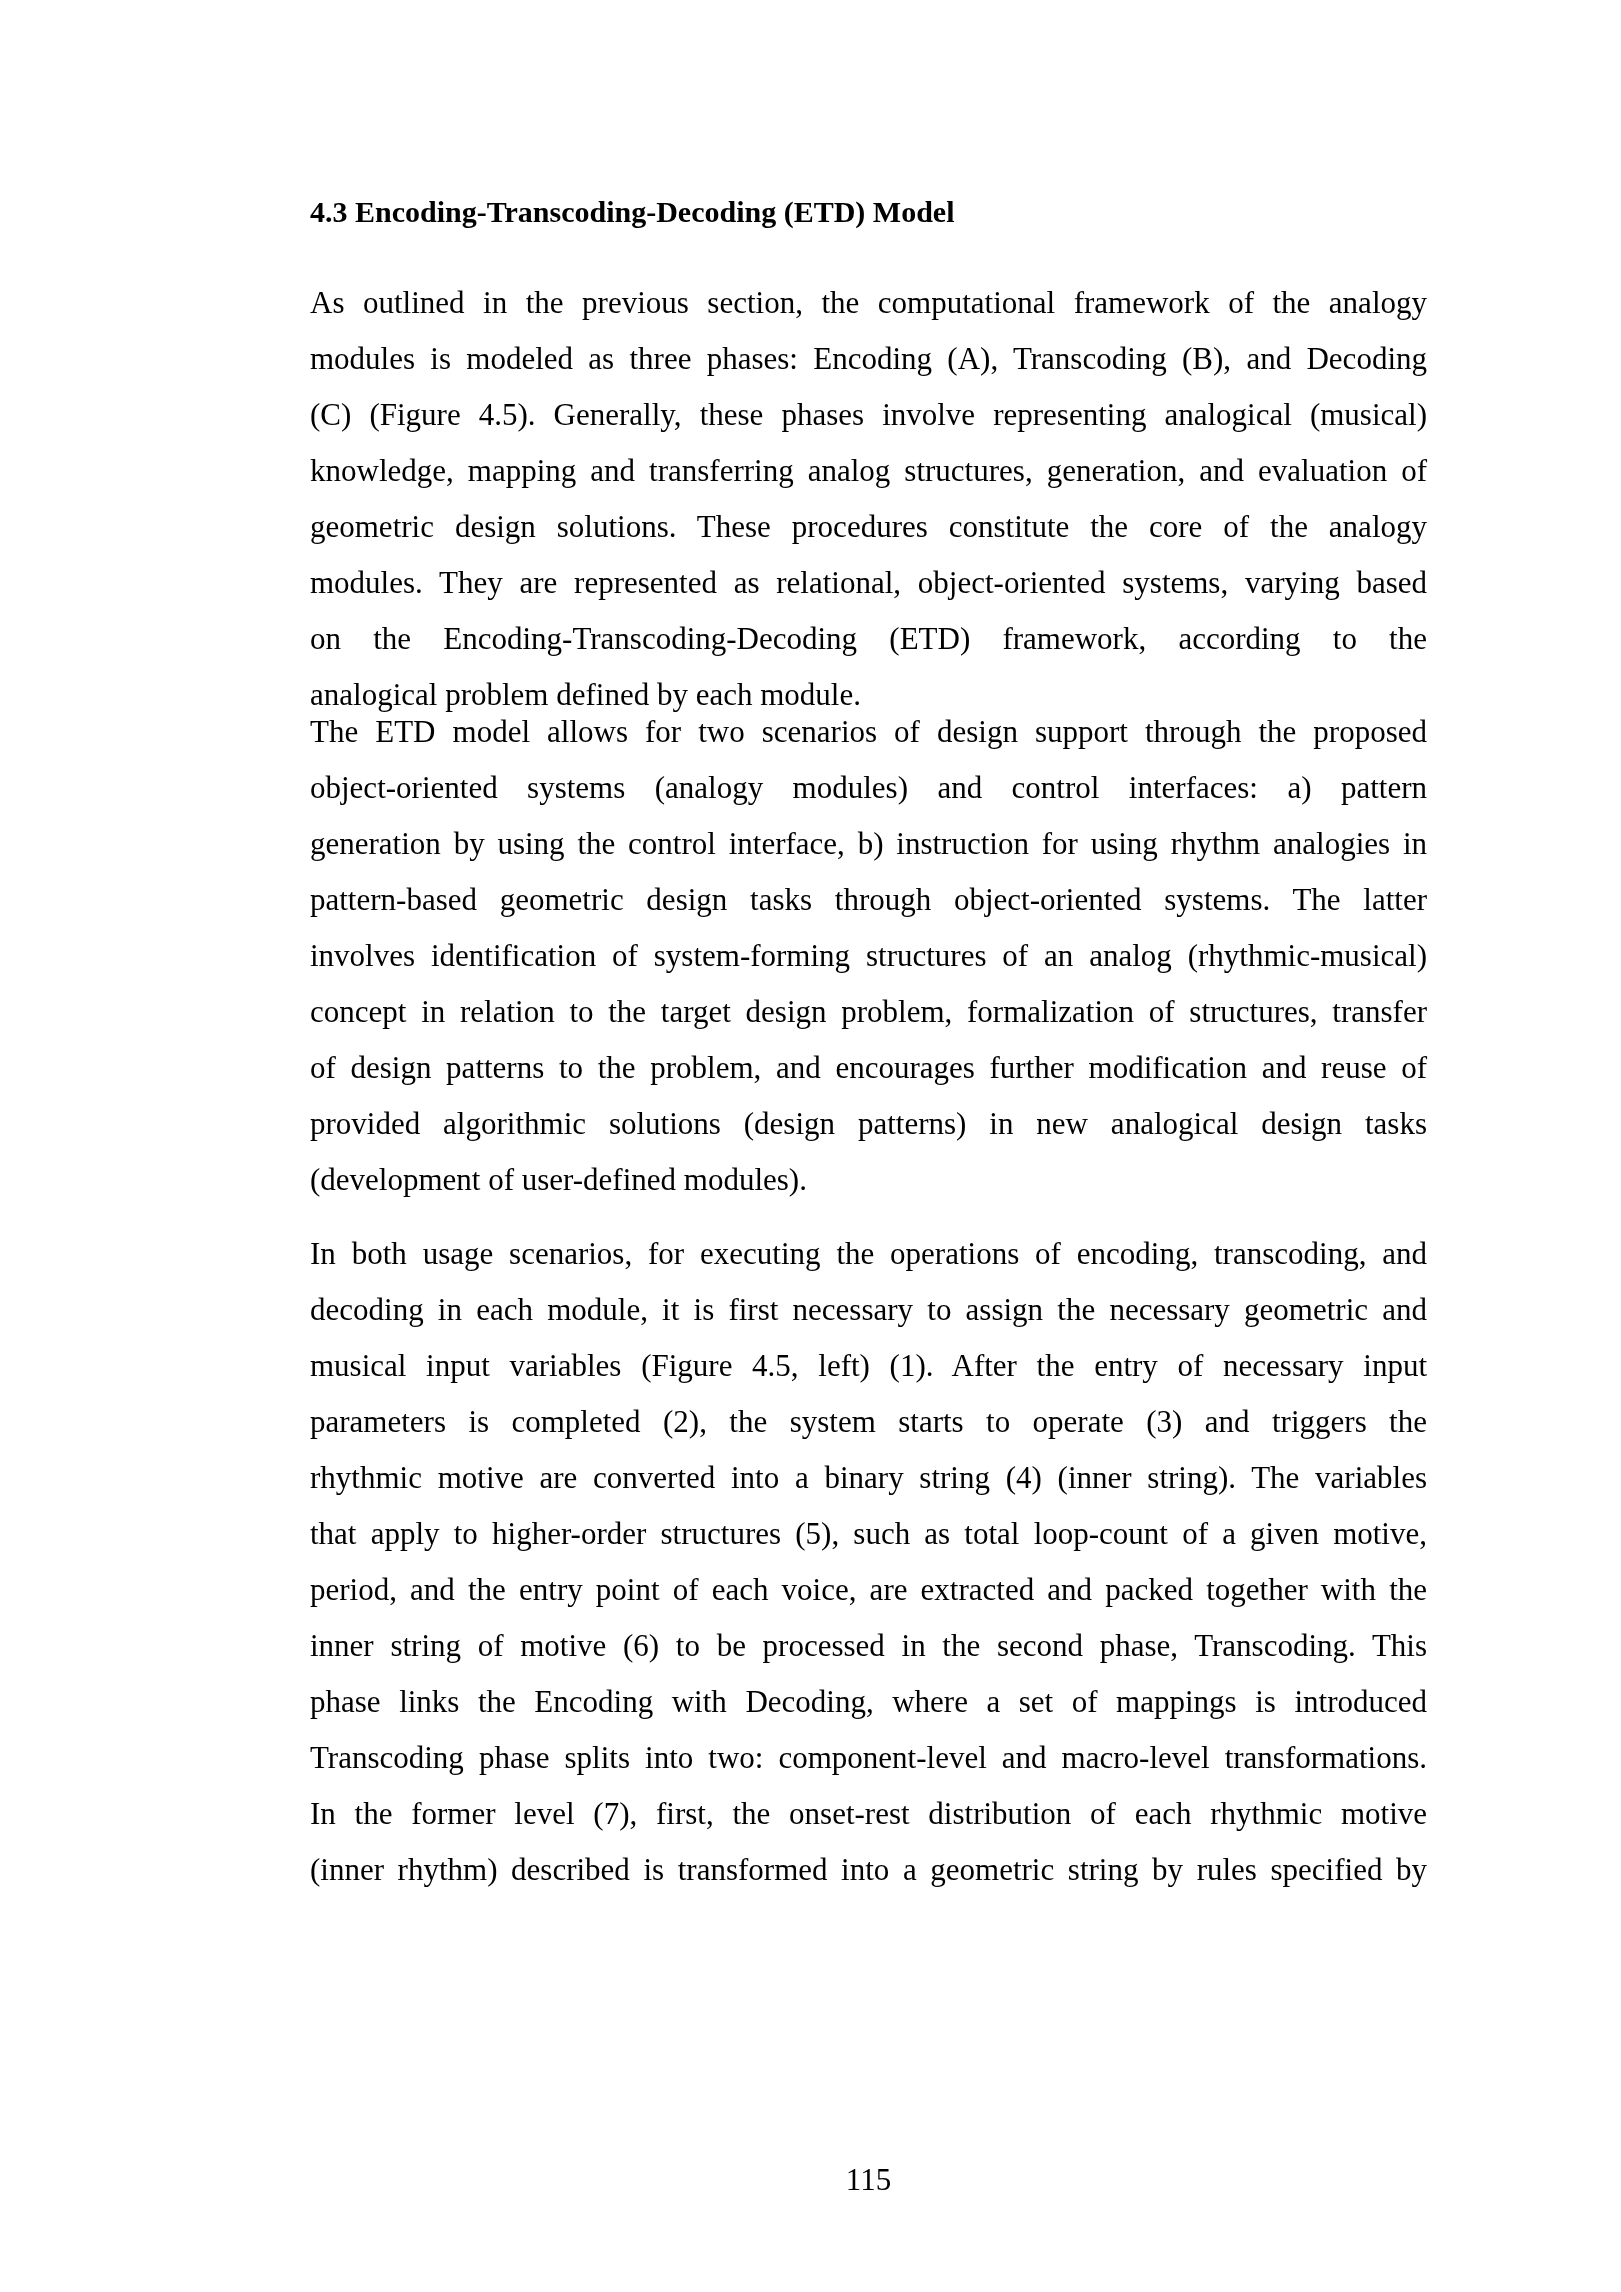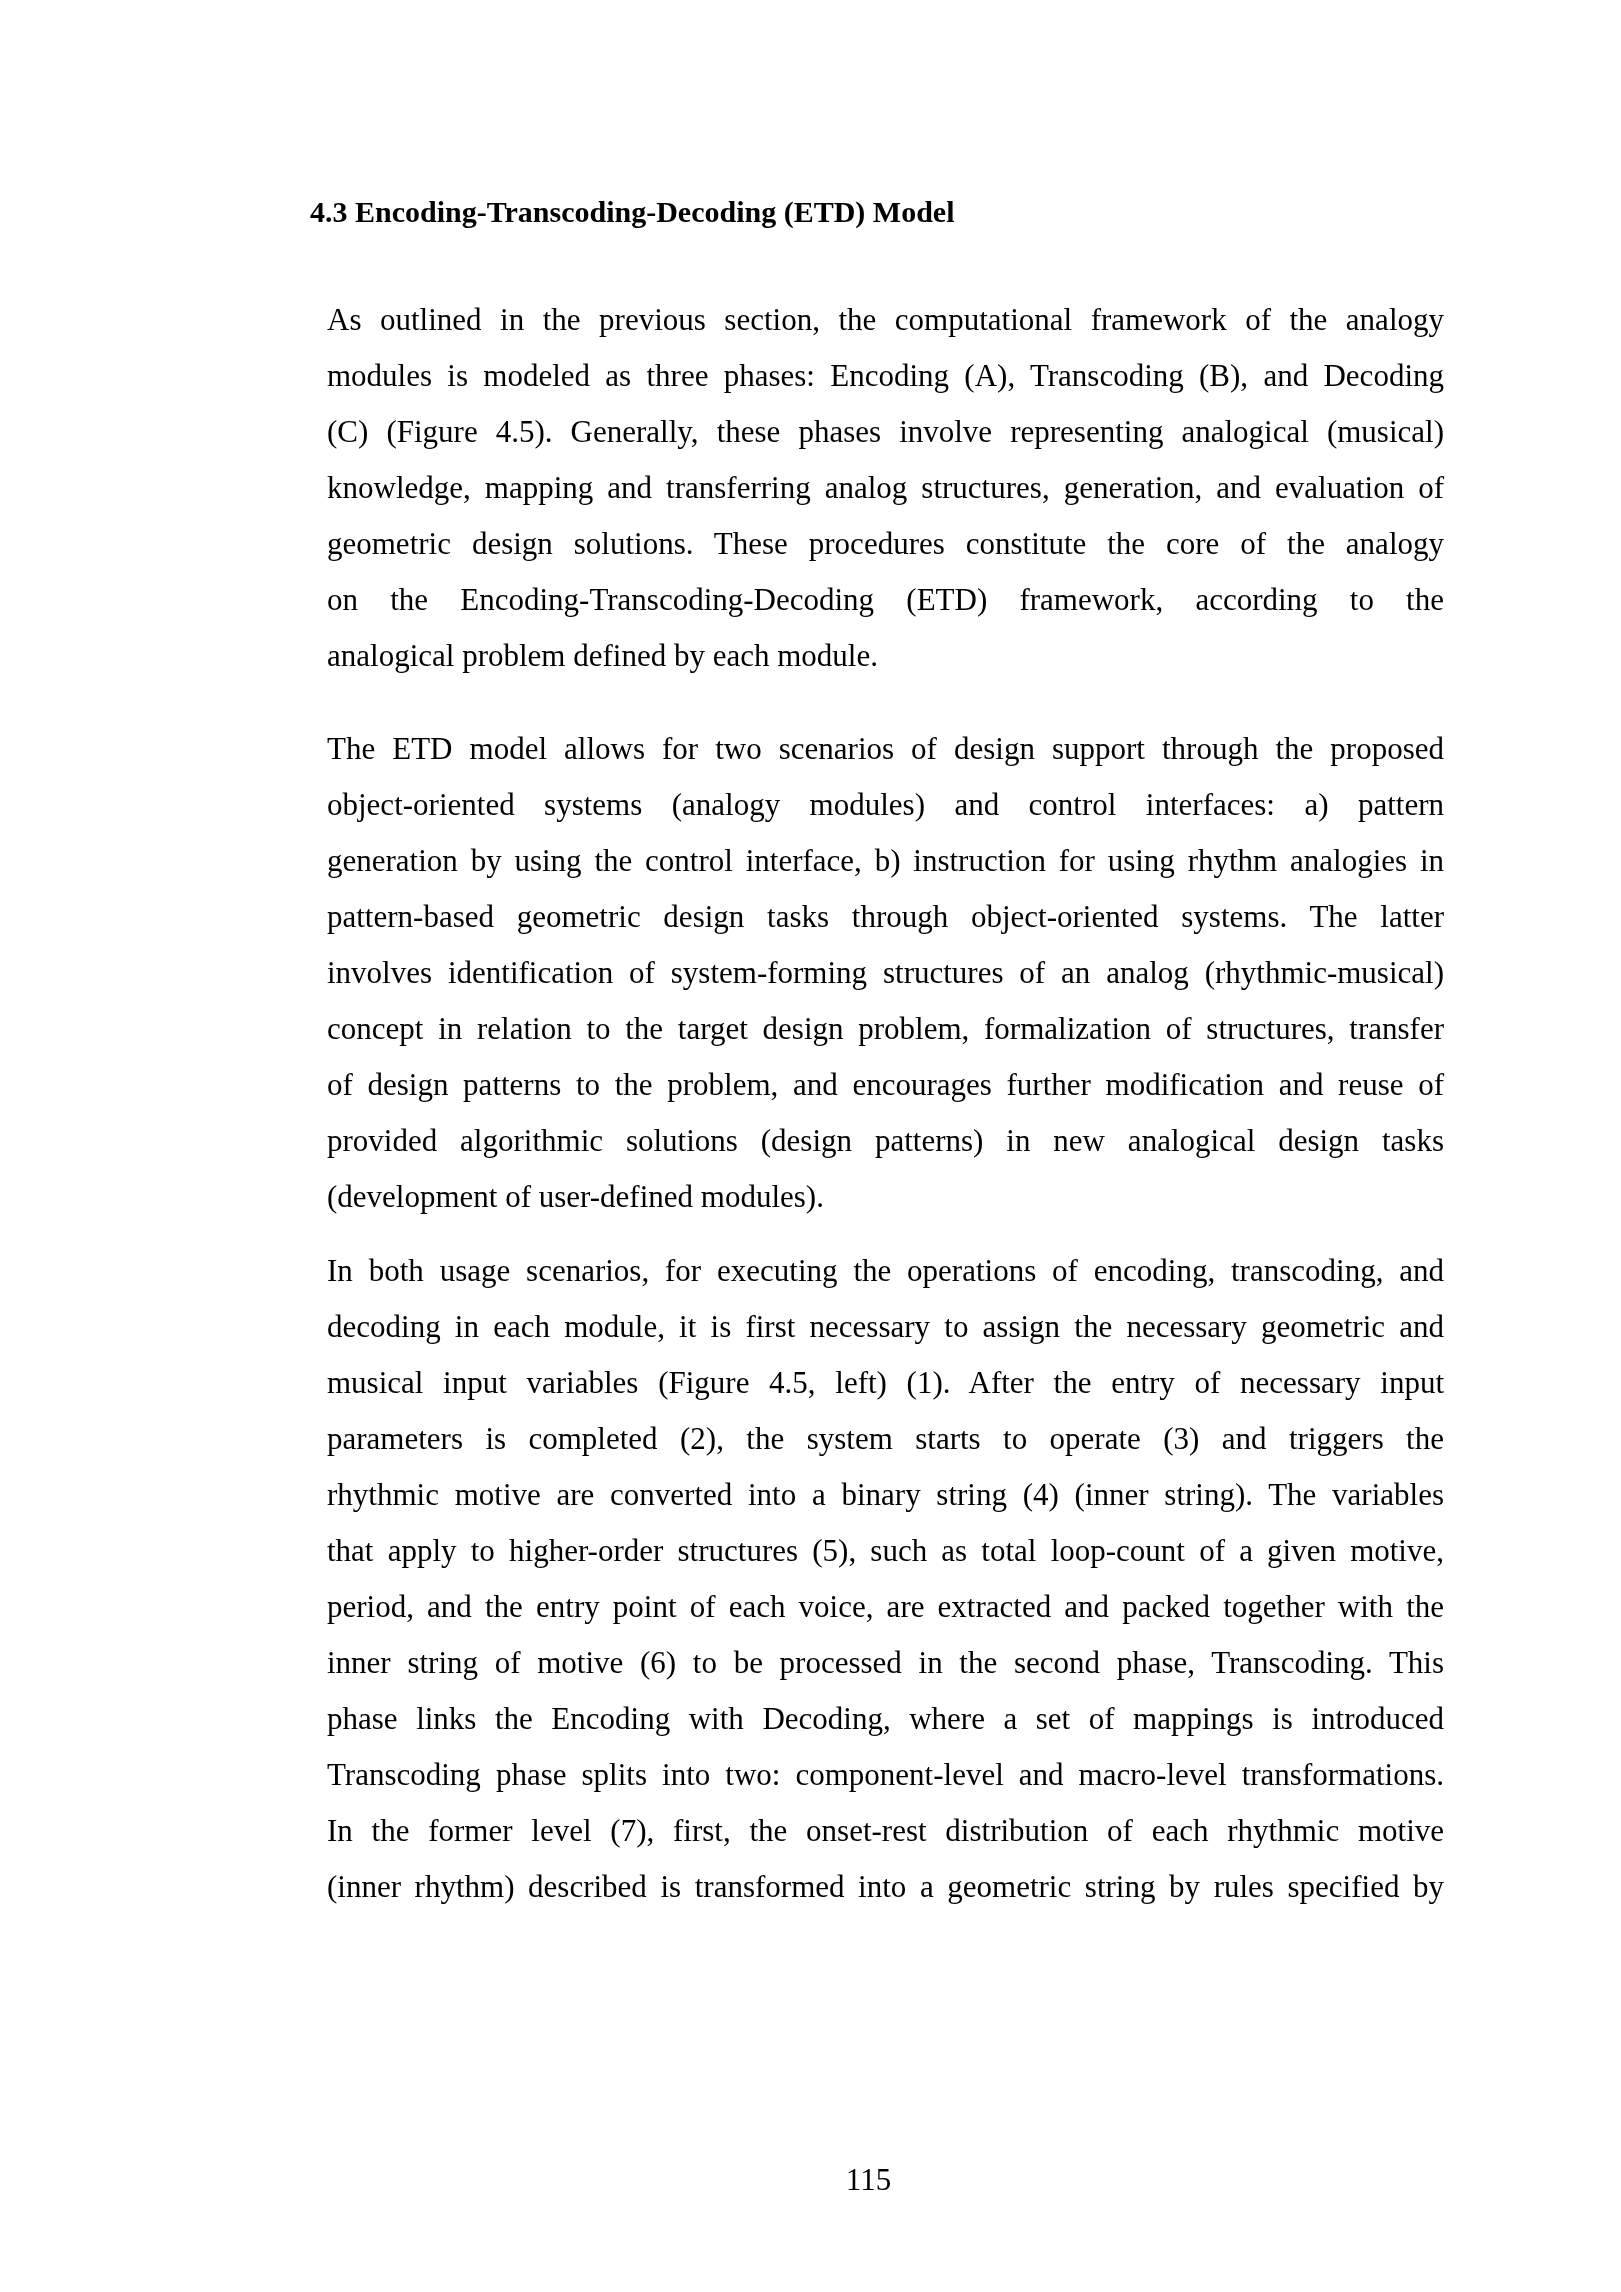--- a/index.html
+++ b/index.html
@@ -30,21 +30,21 @@
     font-size: 30px;
     font-weight: bold;
     line-height: 39px;
     margin: 0;
     white-space: nowrap;
   }
   .para {
     position: absolute;
     left: 310px;
     width: 1117px;
-    margin: 17px;
+    margin: 0;
     font-size: 31px;
   }
   .line {
     display: block;
     height: 56px;
     line-height: 56px;
     text-align: justify;
     text-align-last: justify;
     white-space: nowrap;
     overflow: visible;
@@ -71,20 +71,21 @@
 <div class="page">
 
   <h3 class="heading">4.3 Encoding-Transcoding-Decoding (ETD) Model</h3>
 
   <p class="para" id="p1">
     <span class="line">As outlined in the previous section, the computational framework of the analogy</span>
     <span class="line">modules is modeled as three phases: Encoding (A), Transcoding (B), and Decoding</span>
     <span class="line">(C) (Figure 4.5). Generally, these phases involve representing analogical (musical)</span>
     <span class="line">knowledge, mapping and transferring analog structures, generation, and evaluation of</span>
     <span class="line">geometric design solutions. These procedures constitute the core of the analogy</span>
+    <span class="line">modules. They are represented as relational, object-oriented systems, varying based</span>
     <span class="line">on the Encoding-Transcoding-Decoding (ETD) framework, according to the</span>
     <span class="line last">analogical problem defined by each module.</span>
   </p>
 
   <p class="para" id="p2">
     <span class="line">The ETD model allows for two scenarios of design support through the proposed</span>
     <span class="line">object-oriented systems (analogy modules) and control interfaces: a) pattern</span>
     <span class="line">generation by using the control interface, b) instruction for using rhythm analogies in</span>
     <span class="line">pattern-based geometric design tasks through object-oriented systems. The latter</span>
     <span class="line">involves identification of system-forming structures of an analog (rhythmic-musical)</span>

